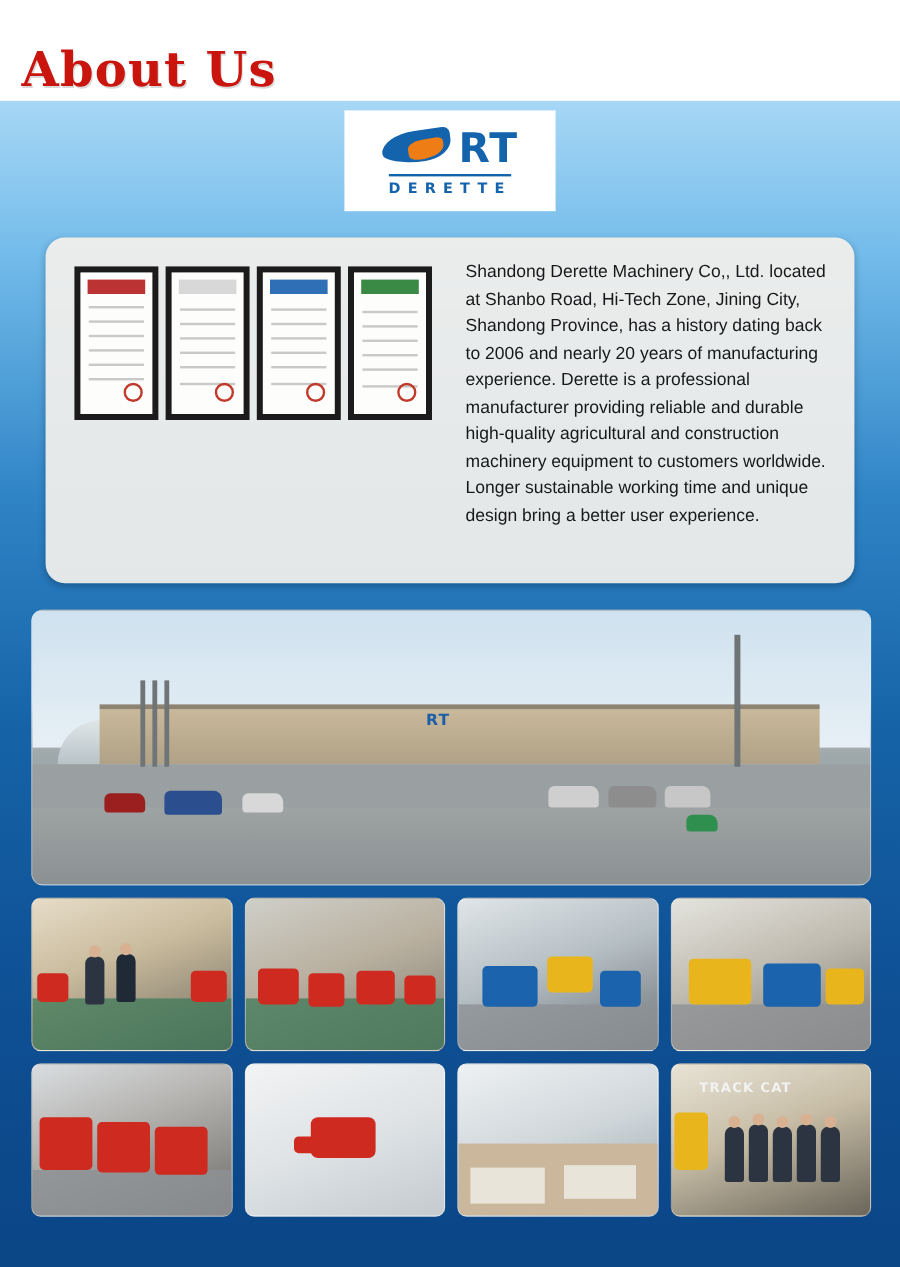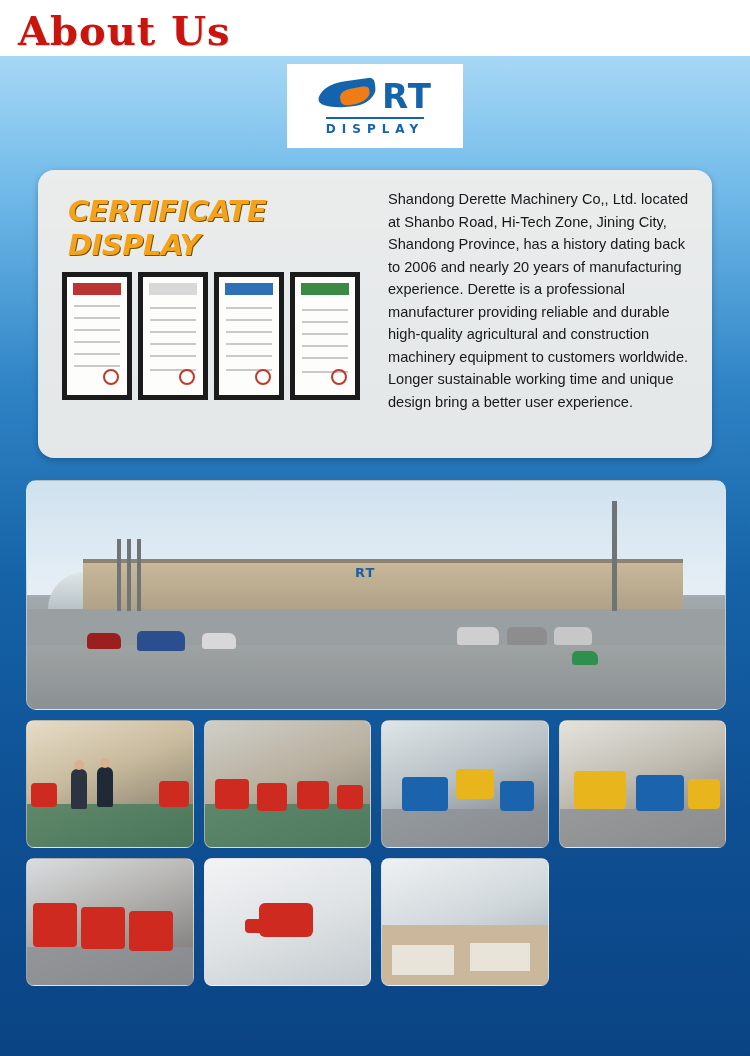--- a/index.html
+++ b/index.html
@@ -13,20 +13,21 @@
   .page {
     position: relative;
     width: 750px;
     height: 1056px;
     background: #ffffff;
   }
   
   .header {
     height: 60px;
     padding: 6px 0 0 18px;
+    margin-top: 28px;
   }
   .header h1 {
     font-family: "DejaVu Serif", "Liberation Serif", serif;
     font-size: 40px;
     font-weight: bold;
     color: #c9150d;
     letter-spacing: 1px;
     line-height: 50px;
     text-shadow: 1px 1px 0 rgba(0,0,0,0.15);
   }
@@ -259,26 +260,25 @@
     <h1>About Us</h1>
   </div>
 
   <div class="panel">
 
     <div class="logo-box">
       <div class="logo-mark">
         <span class="logo-swoosh"></span>
         <span class="logo-word">RT</span>
       </div>
-      <div class="logo-sub">DISPLAY</div>
+      <div class="logo-sub">DERETTE</div>
     </div>
 
     <div class="cert-card">
       <div class="cert-left">
-        <div class="cert-title">CERTIFICATE DISPLAY</div>
         <div class="certs-row">
           <div class="cert-img red">
             <span class="hdr"></span>
             <span class="ln" style="top:28px"></span>
               <span class="ln" style="top:40px"></span>
             <span class="ln" style="top:52px"></span>
               <span class="ln" style="top:64px"></span>
             <span class="ln" style="top:76px"></span>
               <span class="ln" style="top:88px"></span>
             <span class="seal"></span>
@@ -381,16 +381,25 @@
         <div class="mach-red" style="left:54px; top:44px; width:54px; height:34px; border-radius:6px;"></div>
         <div class="mach-red" style="left:40px; top:60px; width:22px; height:14px;"></div>
       </div>
 
       <div class="thumb t7">
         <div style="position:absolute; left:0; right:0; bottom:0; height:48%; background:#cbb79b;"></div>
         <div style="position:absolute; left:10px; bottom:10px; width:62px; height:30px; background:#e9e4da;"></div>
         <div style="position:absolute; left:88px; bottom:14px; width:60px; height:28px; background:#e9e4da;"></div>
       </div>
 
+      <div class="thumb t8">
+        <div class="banner-text">TRACK CAT</div>
+        <div class="mach-yellow" style="left:2px; top:40px; width:28px; height:48px;"></div>
+        <div class="person" style="left:44px; top:52px; height:46px;"></div>
+        <div class="person" style="left:64px; top:50px; height:48px;"></div>
+        <div class="person" style="left:84px; top:52px; height:46px;"></div>
+        <div class="person" style="left:104px; top:50px; height:48px;"></div>
+        <div class="person" style="left:124px; top:52px; height:46px;"></div>
+      </div>
 
     </div>
   </div>
 </div>
 
 </body></html>

